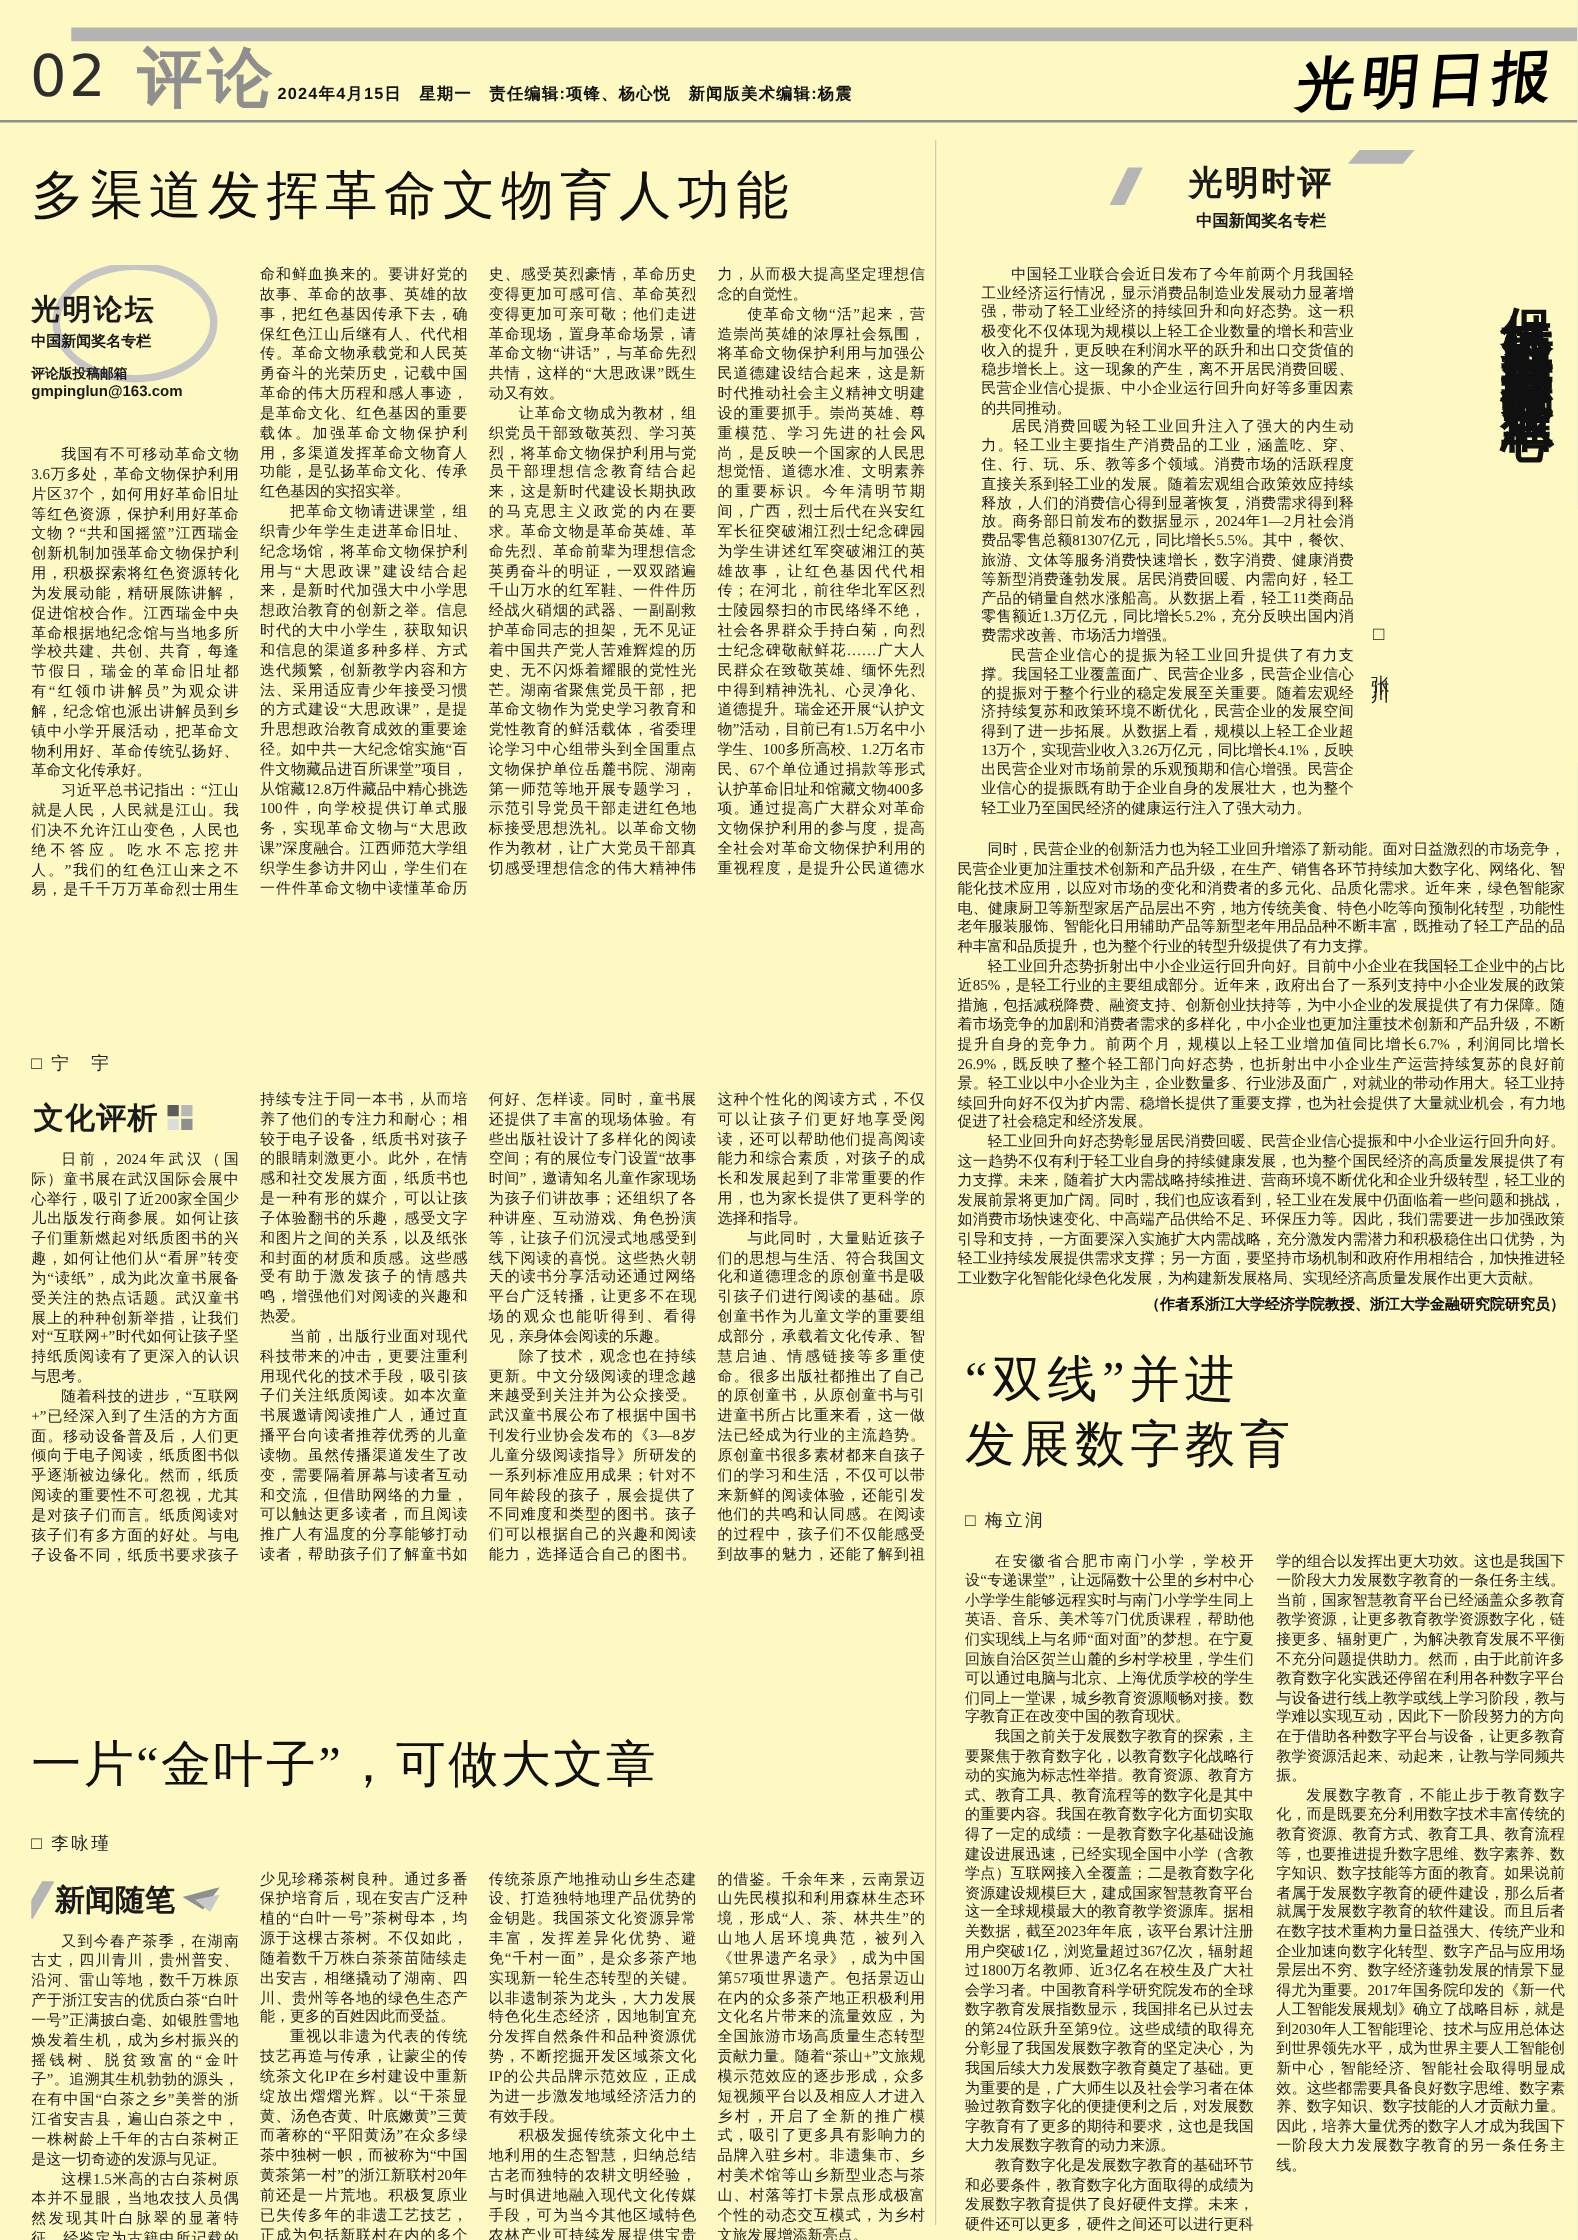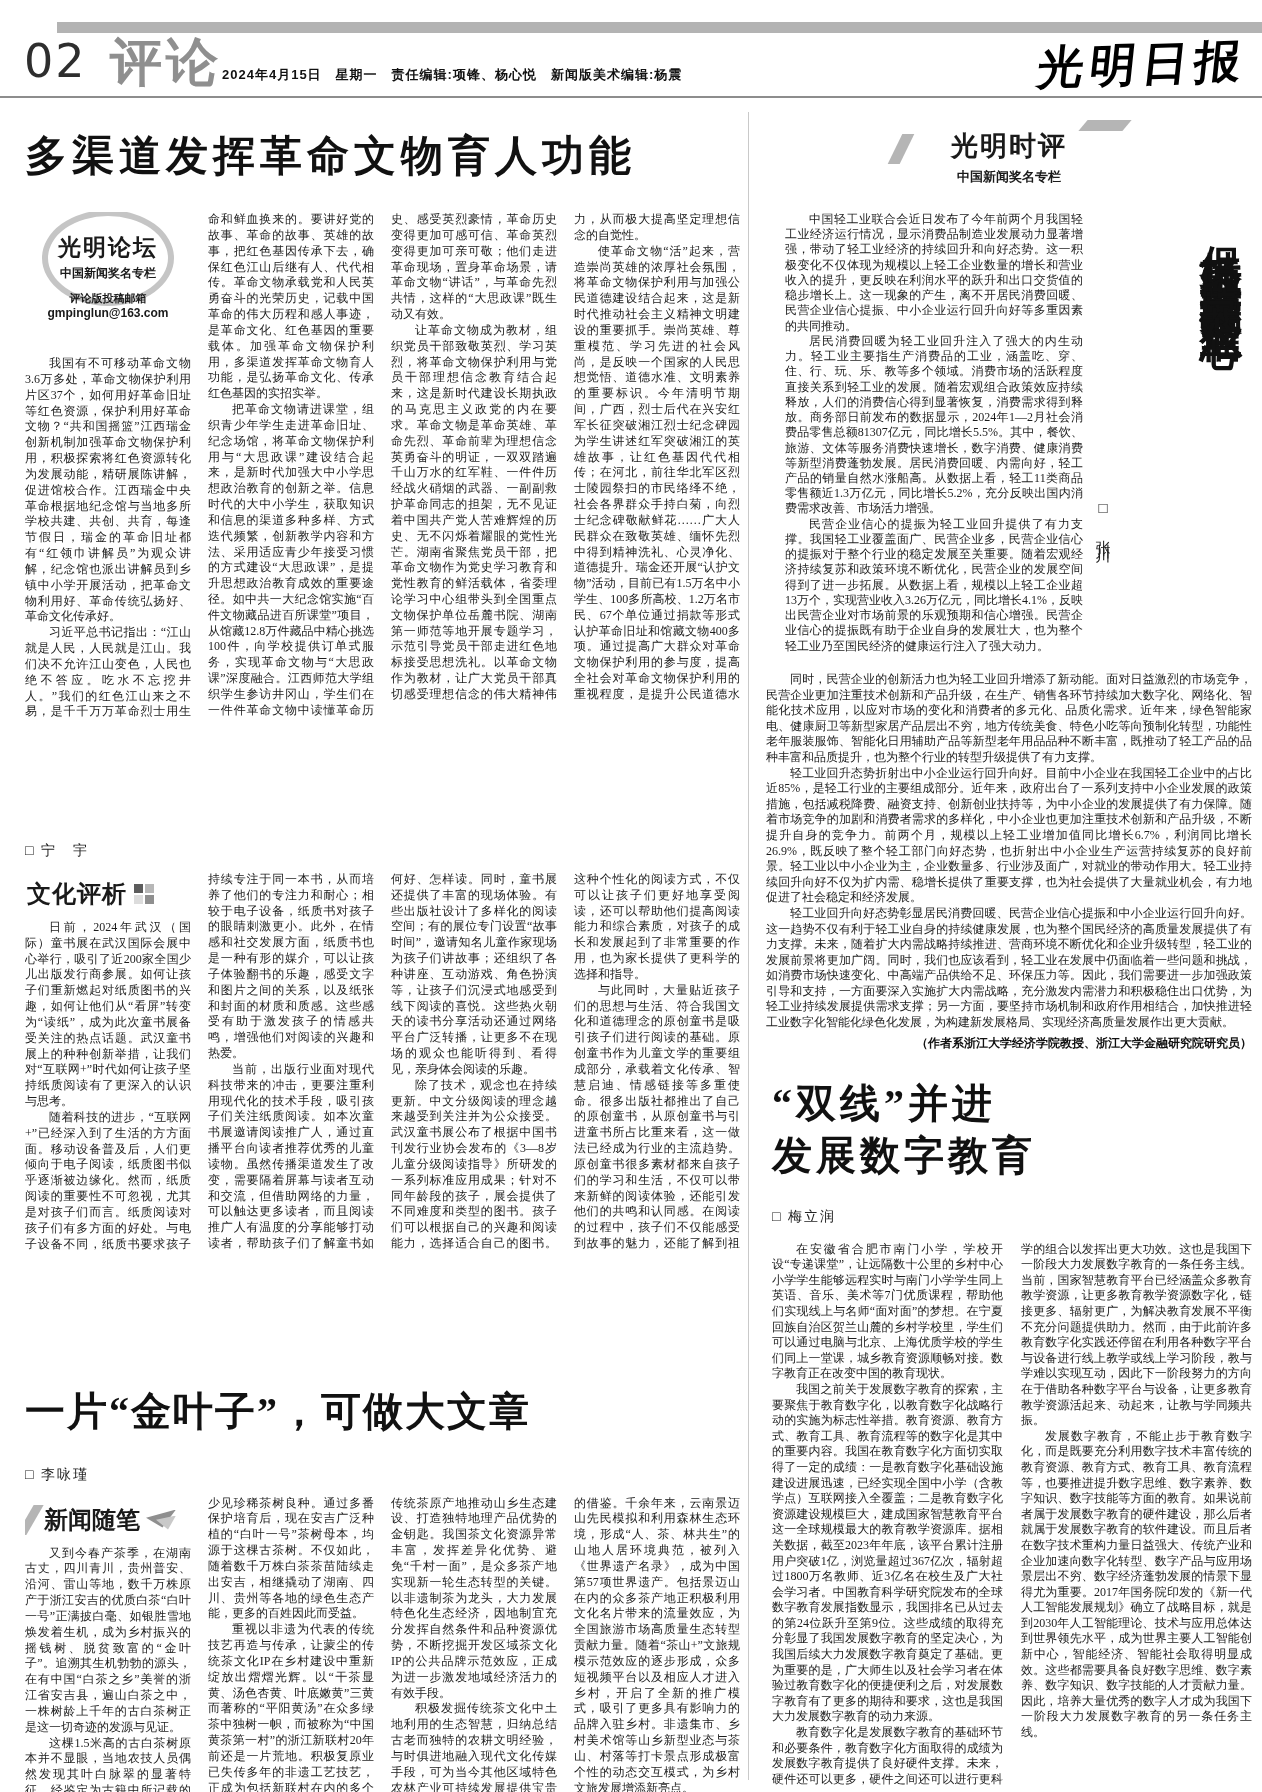--- a/index.html
+++ b/index.html
@@ -1,45 +1,45 @@
 <!DOCTYPE html>
 <html><head>
 <meta charset="utf-8">
 <style>
   html,body{margin:0;padding:0;background:#e8e8e8;}
-  .page{position:relative;width:1262px;height:1792px;background:#ffffff;overflow:hidden;
+  .page{position:relative;width:1262px;height:1792px;background:#fef9c3;overflow:hidden;
         font-family:"Liberation Serif","DejaVu Serif",serif;color:#1a1a1a;}
   
   .topbar{position:absolute;left:57px;top:22px;right:0;height:11px;background:#b3b3b3;}
   .pagenum{position:absolute;left:24px;top:34px;font-family:"DejaVu Sans",sans-serif;
            font-size:46px;color:#2e2e2e;letter-spacing:2px;}
   .sectionname{position:absolute;left:110px;top:28px;font-size:52px;font-weight:900;
            color:#8f8f8f;font-family:"Liberation Serif",serif;letter-spacing:4px;}
   .dateline{position:absolute;left:222px;top:66px;font-family:"Liberation Sans",sans-serif;
            font-size:13px;font-weight:bold;color:#111;letter-spacing:1px;}
   .masthead{position:absolute;right:16px;top:34px;font-size:46px;font-weight:bold;
            letter-spacing:6px;transform:skewX(-8deg) rotate(-2deg);color:#000;}
   .headrule{position:absolute;left:0;top:96px;width:100%;height:2px;background:#8d8d8d;}
   
   .vrule{position:absolute;left:748px;top:112px;height:1668px;width:1px;background:#c9c9c9;}
   .left-zone{position:absolute;left:25px;top:112px;width:715px;height:1680px;}
   .right-zone{position:absolute;left:766px;top:112px;width:486px;height:1680px;}
   
-  .hl{font-weight:700;color:#111;}
+  .hl{font-weight:400;color:#111;}
   .byline{font-size:14px;color:#222;letter-spacing:2px;}
   .cols{column-fill:auto;overflow:hidden;}
   .para{margin:0;text-indent:2em;font-size:12px;line-height:1.32;text-align:justify;color:#1c1c1c;}
   .attr{font-family:"Liberation Sans",sans-serif;font-weight:bold;font-size:12px;
         text-align:right;margin-top:4px;color:#111;}
   
   .art-a{position:absolute;left:0;top:0;width:715px;}
   .hl-a{font-size:42px;letter-spacing:5px;margin-top:16px;}
   .byline-a{margin-top:24px;}
   .cols-a{margin-top:14px;column-count:4;column-gap:17px;height:514px;}
-  .forum-box{break-inside:avoid;position:relative;text-align:center;height:116px;
+  .forum-box{break-inside:avoid;position:relative;height:116px;
              padding-top:20px;margin-bottom:8px;}
   .forum-box .ring{position:absolute;left:50%;top:-2px;transform:translateX(-50%);
              width:120px;height:84px;border:6px solid #c5c5c5;border-radius:50%;}
   .forum-title{position:relative;font-size:23px;font-weight:900;letter-spacing:2px;}
   .forum-sub{position:relative;font-family:"Liberation Sans",sans-serif;font-size:12px;font-weight:bold;margin-top:2px;}
   .forum-note{position:relative;font-family:"Liberation Sans",sans-serif;font-size:11px;font-weight:bold;margin-top:9px;}
   .forum-mail{position:relative;font-family:"Liberation Sans",sans-serif;font-size:12px;font-weight:bold;}
   
   .art-b{position:absolute;left:0;top:710px;width:715px;}
   .hl-b{font-size:42px;letter-spacing:12px;}

